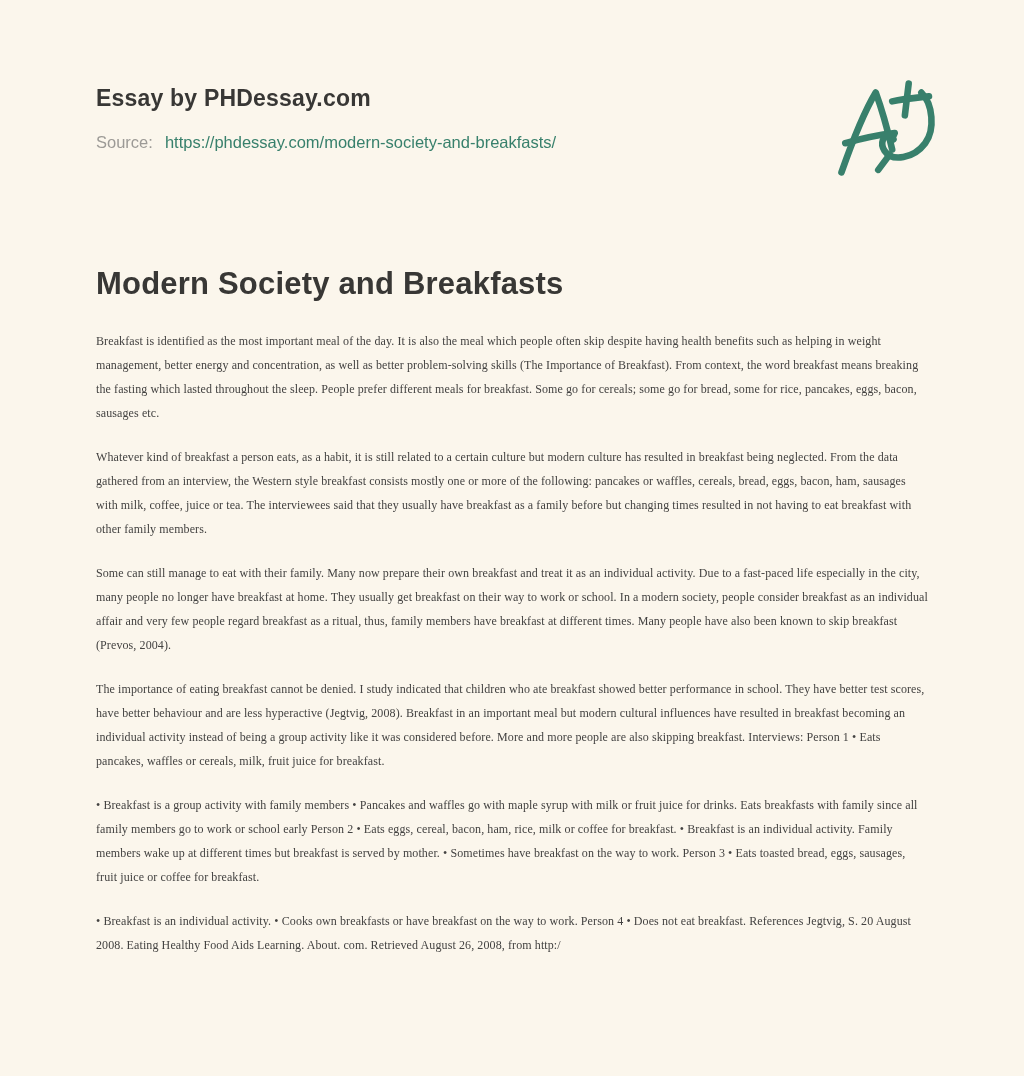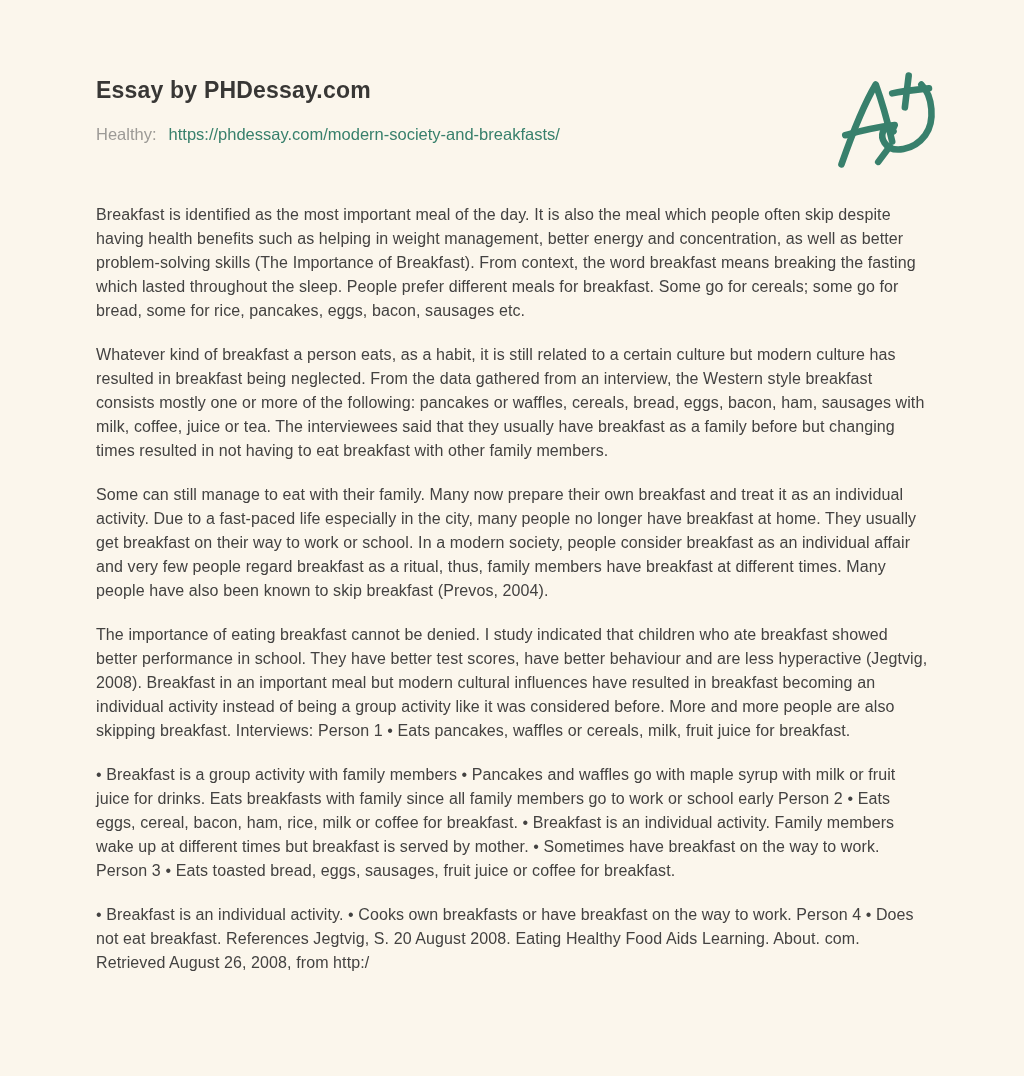--- a/index.html
+++ b/index.html
@@ -12,21 +12,21 @@
 
   body {
     background: var(--bg, #FBF6EC);
     font-family: "Liberation Sans", "DejaVu Sans", sans-serif;
     color: var(--text, #434241);
   }
 
   .page {
     width: 1024px;
     height: 1076px;
-    padding: 4px 96px;
+    padding: 12px 96px;
   }
 
   .page-header {
     display: flex;
     justify-content: space-between;
     align-items: flex-start;
     padding-top: 72px;
   }
 
   .header-title {
@@ -67,38 +67,39 @@
     color: var(--heading, #343331);
     letter-spacing: 0.2px;
     line-height: 36px;
   }
 
   .essay-body {
     margin-top: 27px;
   }
 
   .essay-body p {
-    font-size: 16px;
+    font-size: 12px;
     line-height: 24px;
     letter-spacing: 0.1px;
     margin-bottom: 20px;
     max-width: 836px;
     color: var(--text, #434241);
+    font-family: Liberation Serif, serif;
   }
 </style>
 </head>
 <body>
 
 <div class="page">
 
   <header class="page-header">
     <div class="header-left">
       <h1 class="header-title">Essay by PHDessay.com</h1>
       <p class="source-line">
-        <span class="source-label">Healthy:</span><a class="source-link">https://phdessay.com/modern-society-and-breakfasts/</a>
+        <span class="source-label">Source:</span><a class="source-link">https://phdessay.com/modern-society-and-breakfasts/</a>
       </p>
     </div>
 
     <div class="logo">
       
       <svg width="128" height="104" viewBox="0 0 100 82" fill="none">
         <g stroke="#38806C" stroke-width="5.2" stroke-linecap="round" stroke-linejoin="round" fill="none">
 
           <path d="M7,76 C14,56 25,28 34,13 C38,24 43,41 47,58"></path>
 
@@ -110,20 +111,21 @@
 
           <path d="M70,13 C79,22 81,42 73,53 C64,65 47,68 41,59 C37,53 40,47 45,46"></path>
 
           <path d="M45,62 C42,66 39,70 36,74"></path>
         </g>
       </svg>
     </div>
   </header>
 
   <main>
+    <h2 class="essay-title">Modern Society and Breakfasts</h2>
 
     <div class="essay-body" id="essay-body">
         <p>Breakfast is identified as the most important meal of the day. It is also the meal which people often skip despite having health benefits such as helping in weight management, better energy and concentration, as well as better problem-solving skills (The Importance of Breakfast). From context, the word breakfast means breaking the fasting which lasted throughout the sleep. People prefer different meals for breakfast. Some go for cereals; some go for bread, some for rice, pancakes, eggs, bacon, sausages etc.</p>
         <p>Whatever kind of breakfast a person eats, as a habit, it is still related to a certain culture but modern culture has resulted in breakfast being neglected. From the data gathered from an interview, the Western style breakfast consists mostly one or more of the following: pancakes or waffles, cereals, bread, eggs, bacon, ham, sausages with milk, coffee, juice or tea. The interviewees said that they usually have breakfast as a family before but changing times resulted in not having to eat breakfast with other family members.</p>
         <p>Some can still manage to eat with their family. Many now prepare their own breakfast and treat it as an individual activity. Due to a fast-paced life especially in the city, many people no longer have breakfast at home. They usually get breakfast on their way to work or school. In a modern society, people consider breakfast as an individual affair and very few people regard breakfast as a ritual, thus, family members have breakfast at different times. Many people have also been known to skip breakfast (Prevos, 2004).</p>
         <p>The importance of eating breakfast cannot be denied. I study indicated that children who ate breakfast showed better performance in school. They have better test scores, have better behaviour and are less hyperactive (Jegtvig, 2008). Breakfast in an important meal but modern cultural influences have resulted in breakfast becoming an individual activity instead of being a group activity like it was considered before. More and more people are also skipping breakfast. Interviews: Person 1 • Eats pancakes, waffles or cereals, milk, fruit juice for breakfast.</p>
         <p>• Breakfast is a group activity with family members • Pancakes and waffles go with maple syrup with milk or fruit juice for drinks. Eats breakfasts with family since all family members go to work or school early Person 2 • Eats eggs, cereal, bacon, ham, rice, milk or coffee for breakfast. • Breakfast is an individual activity. Family members wake up at different times but breakfast is served by mother. • Sometimes have breakfast on the way to work. Person 3 • Eats toasted bread, eggs, sausages, fruit juice or coffee for breakfast.</p>
         <p>• Breakfast is an individual activity. • Cooks own breakfasts or have breakfast on the way to work. Person 4 • Does not eat breakfast. References Jegtvig, S. 20 August 2008. Eating Healthy Food Aids Learning. About. com. Retrieved August 26, 2008, from http:/</p>
       </div>
   </main>

